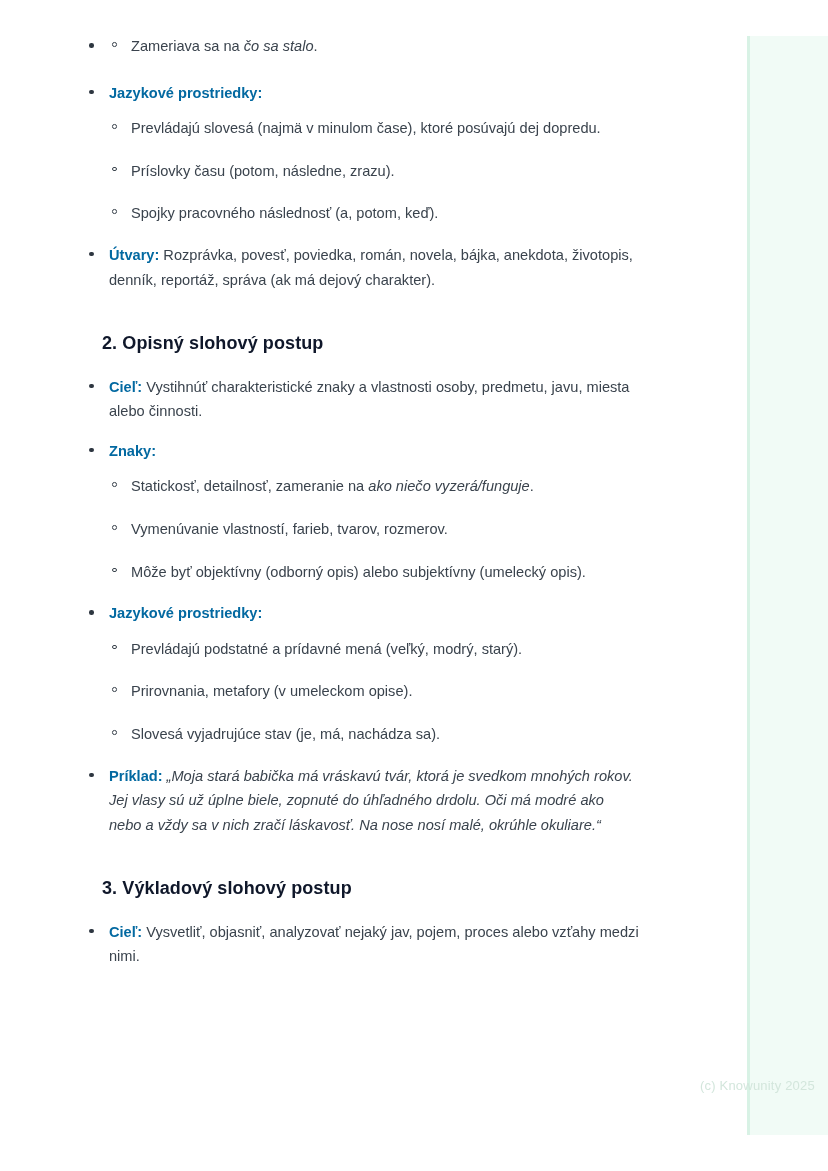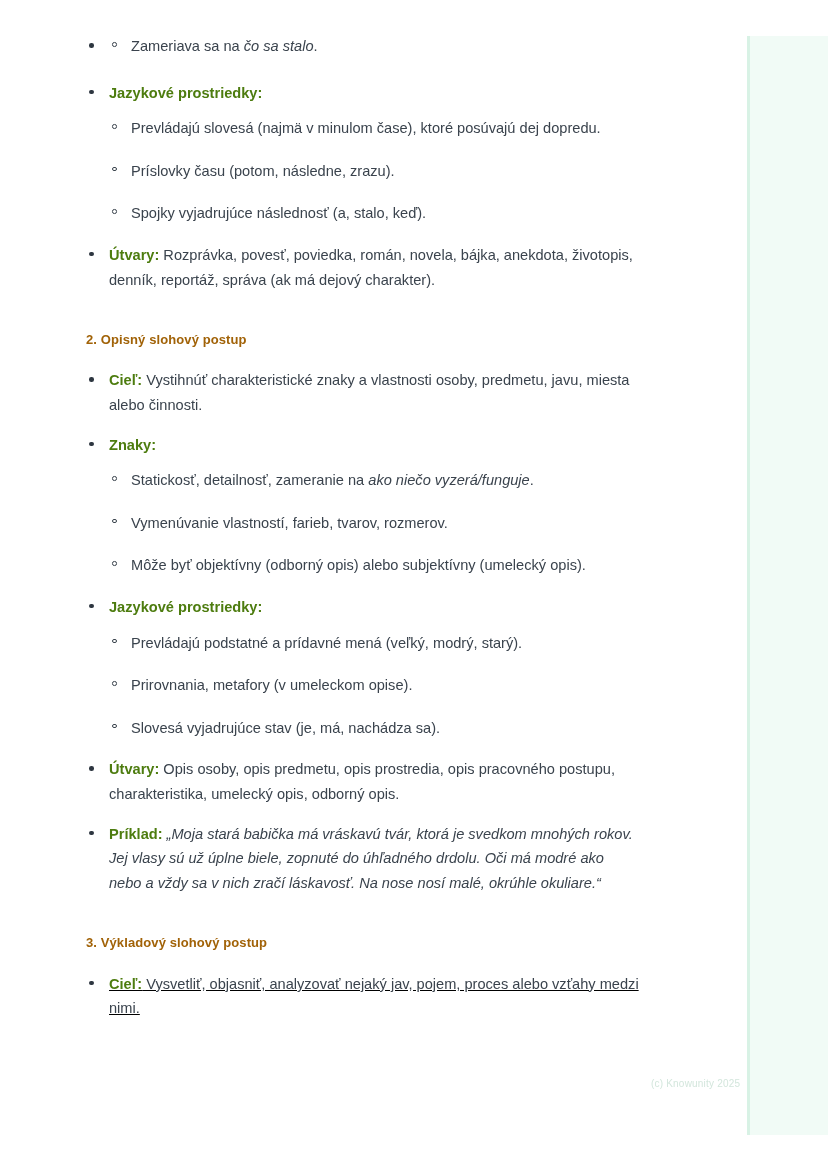--- a/index.html
+++ b/index.html
@@ -35,25 +35,25 @@
     top: 0;
     left: 0;
     width: 700px;
     height: 1171px;
     padding: 34px 60px 0 86px;
     box-sizing: border-box;
   }
 
   
   .section-heading {
-    font-size: 13px;
+    font-size: 18px;
     font-weight: 700;
-    color: #a16207;
+    color: #0f172a;
     letter-spacing: 0.1px;
-    margin: 40px 0 20px 0;
+    margin: 40px 0 20px 16px;
     line-height: 1.25;
   }
   .section-heading:first-child { margin-top: 0; }
 
   
   ul.lvl1 {
     list-style: none;
     margin: 0;
     padding: 0;
   }
@@ -99,36 +99,36 @@
   }
 
   
   .txt {
     font-size: 14.6px;
     line-height: 24.6px;
     color: #3a434d;
   }
   .lead {
     font-weight: 700;
-    color: #4d7c0f;
+    color: #0369a1;
   }
   .ital {
     font-style: italic;
   }
   .quote {
     font-style: italic;
     color: #3a434d;
   }
 
   
   #watermark {
     position: absolute;
-    left: 651px;
+    left: 700px;
     top: 1078px;
-    font-size: 10px;
+    font-size: 13px;
     color: #d3e6dc;
     letter-spacing: 0.2px;
     white-space: nowrap;
     font-family: "Liberation Sans", "DejaVu Sans", sans-serif;
   }
 </style>
 </head>
 <body>
 
 <div id="edge-strip"></div>
@@ -152,21 +152,21 @@
     <li class="item1 has-sub">
       <span class="txt"><span class="lead">Jazykové prostriedky:</span></span>
       <ul class="lvl2">
         <li class="item2">
           <span class="txt"><span>Prevládajú slovesá (najmä v minulom čase), ktoré posúvajú dej dopredu.</span></span>
         </li>
         <li class="item2">
           <span class="txt"><span>Príslovky času (potom, následne, zrazu).</span></span>
         </li>
         <li class="item2">
-          <span class="txt"><span>Spojky vyjadrujúce následnosť (a, stalo, keď).</span></span>
+          <span class="txt"><span>Spojky pracovného následnosť (a, potom, keď).</span></span>
         </li>
       </ul>
     </li>
 
     <li class="item1" style="margin-bottom:15px;">
       <span class="txt"><span class="lead">Útvary:</span><span> Rozprávka, povesť, poviedka, román, novela, bájka, anekdota, životopis, denník, reportáž, správa (ak má dejový charakter).</span></span>
     </li>
 
 
   </ul>
@@ -202,35 +202,32 @@
         </li>
         <li class="item2">
           <span class="txt"><span>Prirovnania, metafory (v umeleckom opise).</span></span>
         </li>
         <li class="item2">
           <span class="txt"><span>Slovesá vyjadrujúce stav (je, má, nachádza sa).</span></span>
         </li>
       </ul>
     </li>
 
-    <li class="item1" style="margin-bottom:15px;">
-      <span class="txt"><span class="lead">Útvary:</span><span> Opis osoby, opis predmetu, opis prostredia, opis pracovného postupu, charakteristika, umelecký opis, odborný opis.</span></span>
-    </li>
 
     <li class="item1" style="margin-bottom:0;">
       <span class="txt"><span class="lead">Príklad:</span><span class="quote"> „Moja stará babička má vráskavú tvár, ktorá je svedkom mnohých rokov. Jej vlasy sú už úplne biele, zopnuté do úhľadného drdolu. Oči má modré ako nebo a vždy sa v nich zračí láskavosť. Na nose nosí malé, okrúhle okuliare.“</span></span>
     </li>
 
   </ul>
 
   <h2 class="section-heading">3. Výkladový slohový postup</h2>
 
   <ul class="lvl1">
 
-    <li class="item1" style="margin-bottom:31px;text-decoration:underline;">
+    <li class="item1" style="margin-bottom:31px;">
       <span class="txt"><span class="lead">Cieľ:</span><span> Vysvetliť, objasniť, analyzovať nejaký jav, pojem, proces alebo vzťahy medzi nimi.</span></span>
     </li>
 
   </ul>
 
 </div>
 
 <div id="watermark">(c) Knowunity 2025</div>
 
 </body></html>

